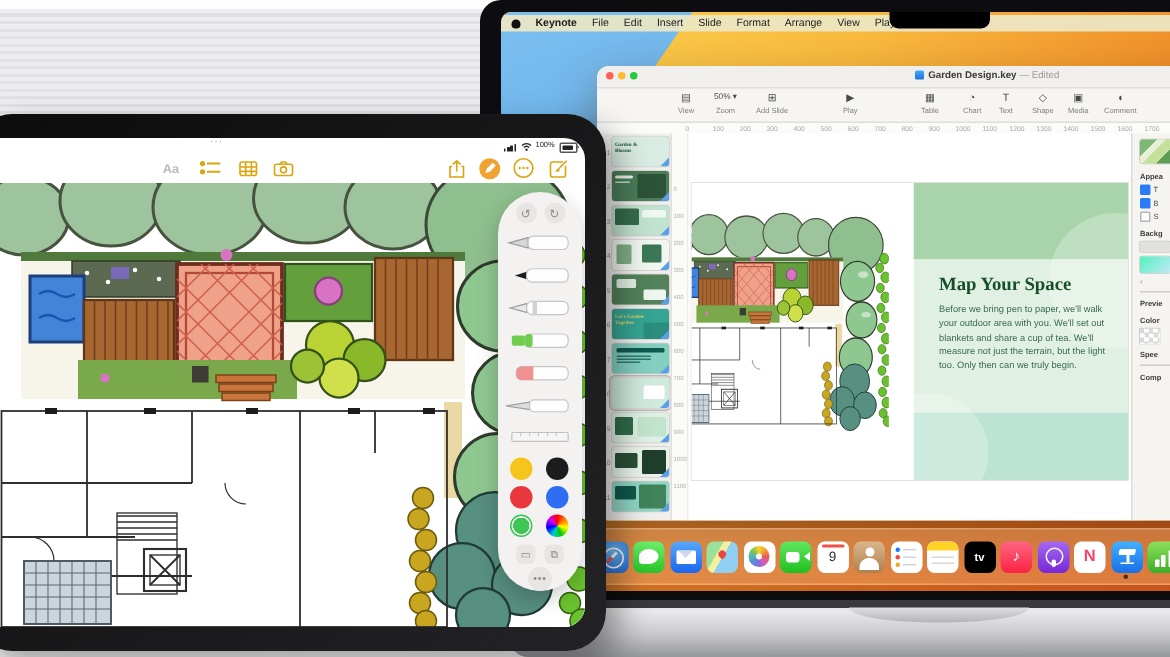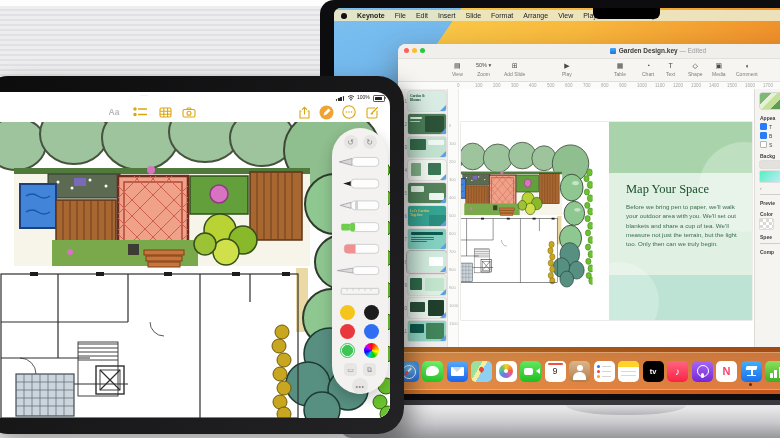--- a/index.html
+++ b/index.html
@@ -80,21 +80,21 @@
   .kcanvas{flex:0 0 295px;background:#ffffff;position:relative;overflow:hidden;}
   .slide{position:absolute;left:2px;top:33px;width:291px;height:198px;background:#fff;
     box-shadow:0 0 0 .5px #d8d7d3;display:flex;overflow:hidden;}
   .slide-garden{width:148px;height:198px;flex:0 0 auto;background:#fff;}
   .slide-right{position:relative;flex:1;overflow:hidden;}
   .band-top{position:absolute;left:0;top:0;right:0;height:51px;background:#a9d4ab;}
   .band-mid{position:absolute;left:0;top:51px;right:0;height:102px;background:#e0f0e2;}
   .band-bot{position:absolute;left:0;top:153px;right:0;bottom:0;background:#bde3d4;}
   .blob{position:absolute;border-radius:50%;background:rgba(255,255,255,.25);}
   .slide-title{position:absolute;left:17px;top:60px;font-family:"Liberation Serif",serif;
-    font-weight:normal;font-size:12.5px;color:#174f2c;text-align:right;}
+    font-weight:bold;font-size:12.5px;color:#174f2c;text-align:right;}
   .slide-body{position:absolute;left:17px;top:80px;width:114px;font-size:6.2px;
     line-height:1.5;color:#3a6b50;}
 
   
   .fpanel{flex:1;background:#f5f4f1;border-left:1px solid #dddbd6;
     padding:4px 0 0 5px;box-sizing:border-box;overflow:hidden;
     font-size:5px;color:#4a4a4a;}
   .fp-thumb{width:22px;height:16px;border-radius:2px;margin-bottom:6px;
     background:linear-gradient(135deg,#7db874 30%,#e8f0d8 30% 45%,#c4e09a 45% 70%,#5d9b57 70%);
     box-shadow:0 0 0 .5px #bbb;}

